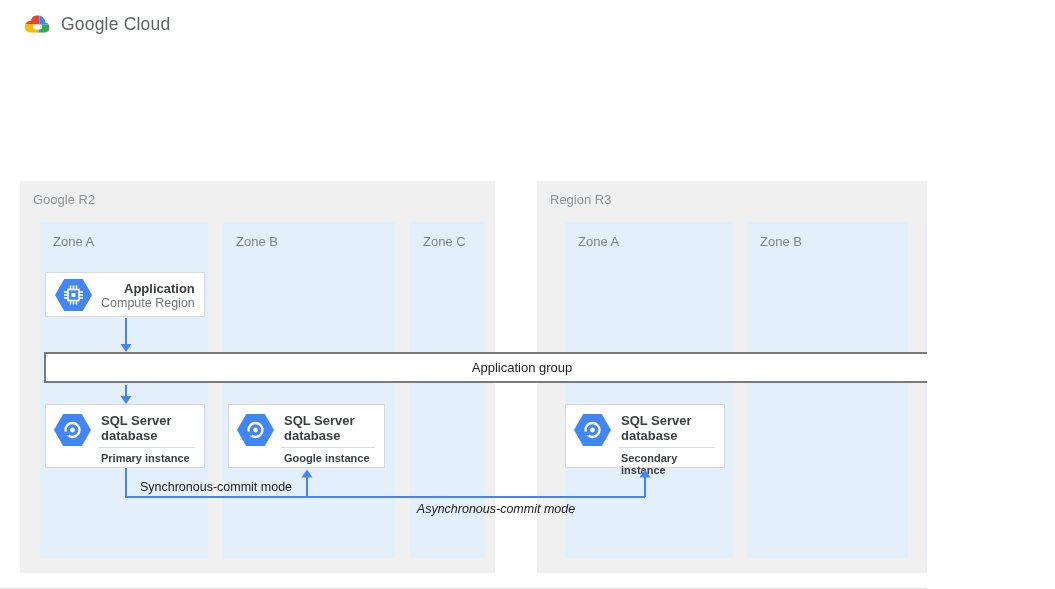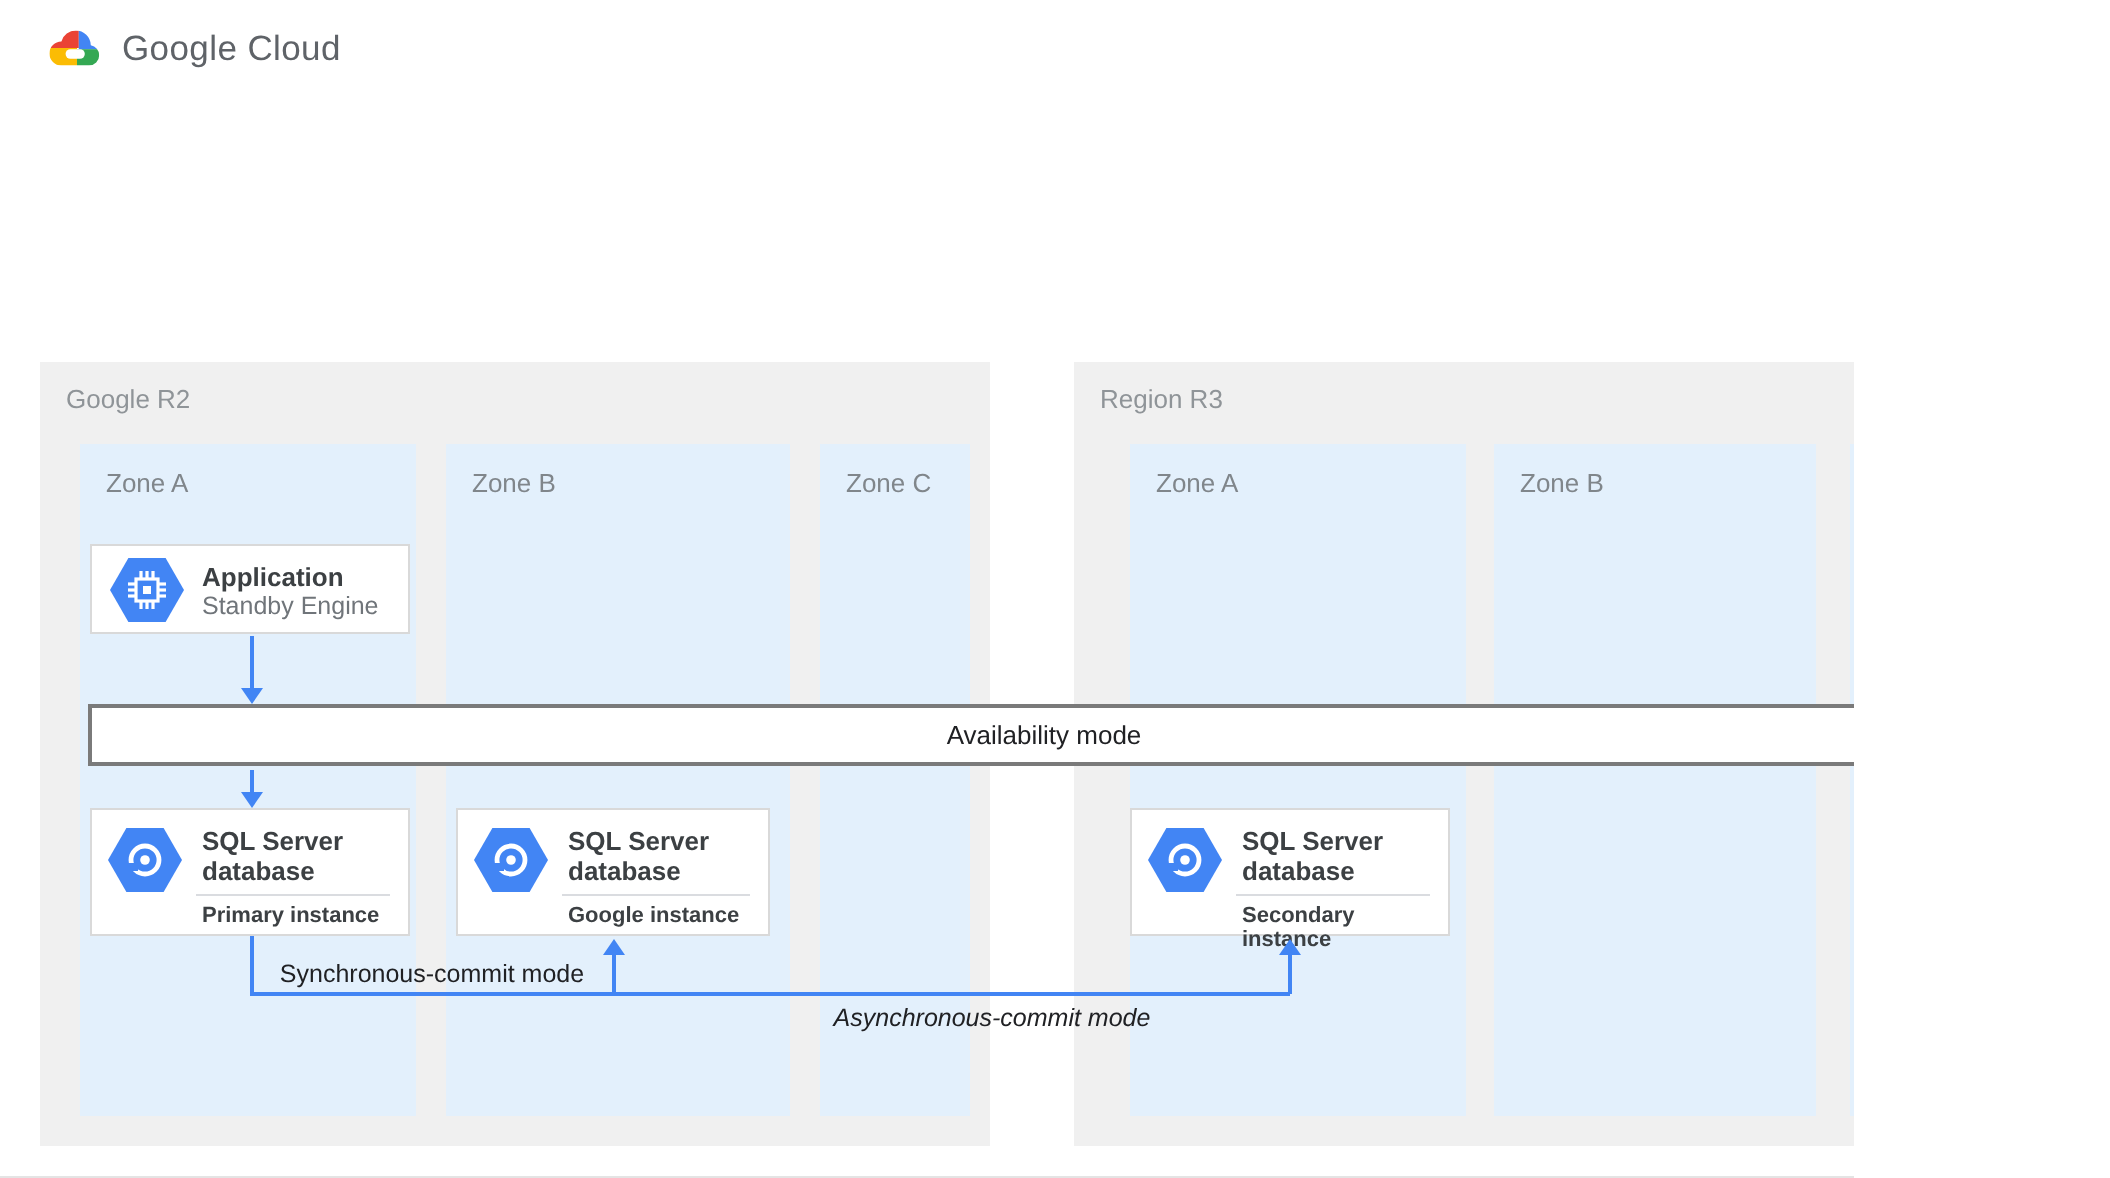--- a/index.html
+++ b/index.html
@@ -19,21 +19,21 @@
   .region-label{position:absolute;left:13px;top:11px;font-size:13px;color:#8f9498;}
   
   .zone{position:absolute;background:#e3f0fc;}
   .zone-label{position:absolute;left:13px;top:12px;font-size:13px;color:#80868b;}
   
   .card{position:absolute;background:#ffffff;border:1px solid #d9d9d9;box-sizing:border-box;}
   .hex-icon{position:absolute;}
   .app-card .hex-icon{left:9px;top:6px;}
   .db-card .hex-icon{left:8px;top:9px;}
   .app-text{position:absolute;left:55px;top:8px;}
-  .app-title{font-size:13px;font-weight:bold;color:#3c4043;line-height:15px;}
+  .app-title{font-size:13px;font-weight:bold;color:#3c4043;line-height:15px;text-align:right;}
   .app-sub{font-size:12.5px;color:#70757a;line-height:15px;}
   .db-title{position:absolute;left:55px;top:8px;width:95px;font-size:13px;font-weight:bold;color:#3c4043;line-height:15px;}
   .db-divider{position:absolute;left:52px;right:9px;top:42px;height:1px;background:#dadce0;}
   .db-instance{position:absolute;left:55px;top:47px;font-size:11px;font-weight:bold;color:#3c4043;}
   
   .ag-bar{
     position:absolute;left:44px;top:352px;width:956px;height:31px;
     background:#ffffff;border:2px solid #7a7a7a;box-sizing:border-box;
     display:flex;align-items:center;justify-content:center;
     font-size:13px;color:#202124;z-index:30;
@@ -117,26 +117,26 @@
             <line x1="9" y1="19" x2="13" y2="19"></line>
           <line x1="24" y1="13" x2="28" y2="13"></line>
             <line x1="24" y1="16" x2="28" y2="16"></line>
             <line x1="24" y1="19" x2="28" y2="19"></line>
         </g>
         <rect x="16.5" y="14" width="4" height="4" fill="#ffffff"></rect>
       </svg>
     </span>
     <div class="app-text">
       <div class="app-title">Application</div>
-      <div class="app-sub">Standby Engine</div>
+      <div class="app-sub">Compute Region</div>
     </div>
   </div>
 
   <div class="ag-bar">
-    <span>Availability mode</span>
+    <span>Application group</span>
   </div>
 
   <div class="card db-card z20" style="left:45px;top:404px;width:160px;height:64px;">
     <span class="hex-icon">
       <svg width="37" height="32" viewBox="0 0 37 32">
         <polygon points="0,16 9.2,0 27.8,0 37,16 27.8,32 9.2,32" fill="#4285f4"></polygon>
         <circle cx="18.5" cy="16" r="7" fill="none" stroke="#ffffff" stroke-width="2.4"></circle>
         <circle cx="18.5" cy="16" r="2.4" fill="#ffffff"></circle>
         <rect x="10" y="17.5" width="5" height="4" fill="#4285f4"></rect>
       </svg>

